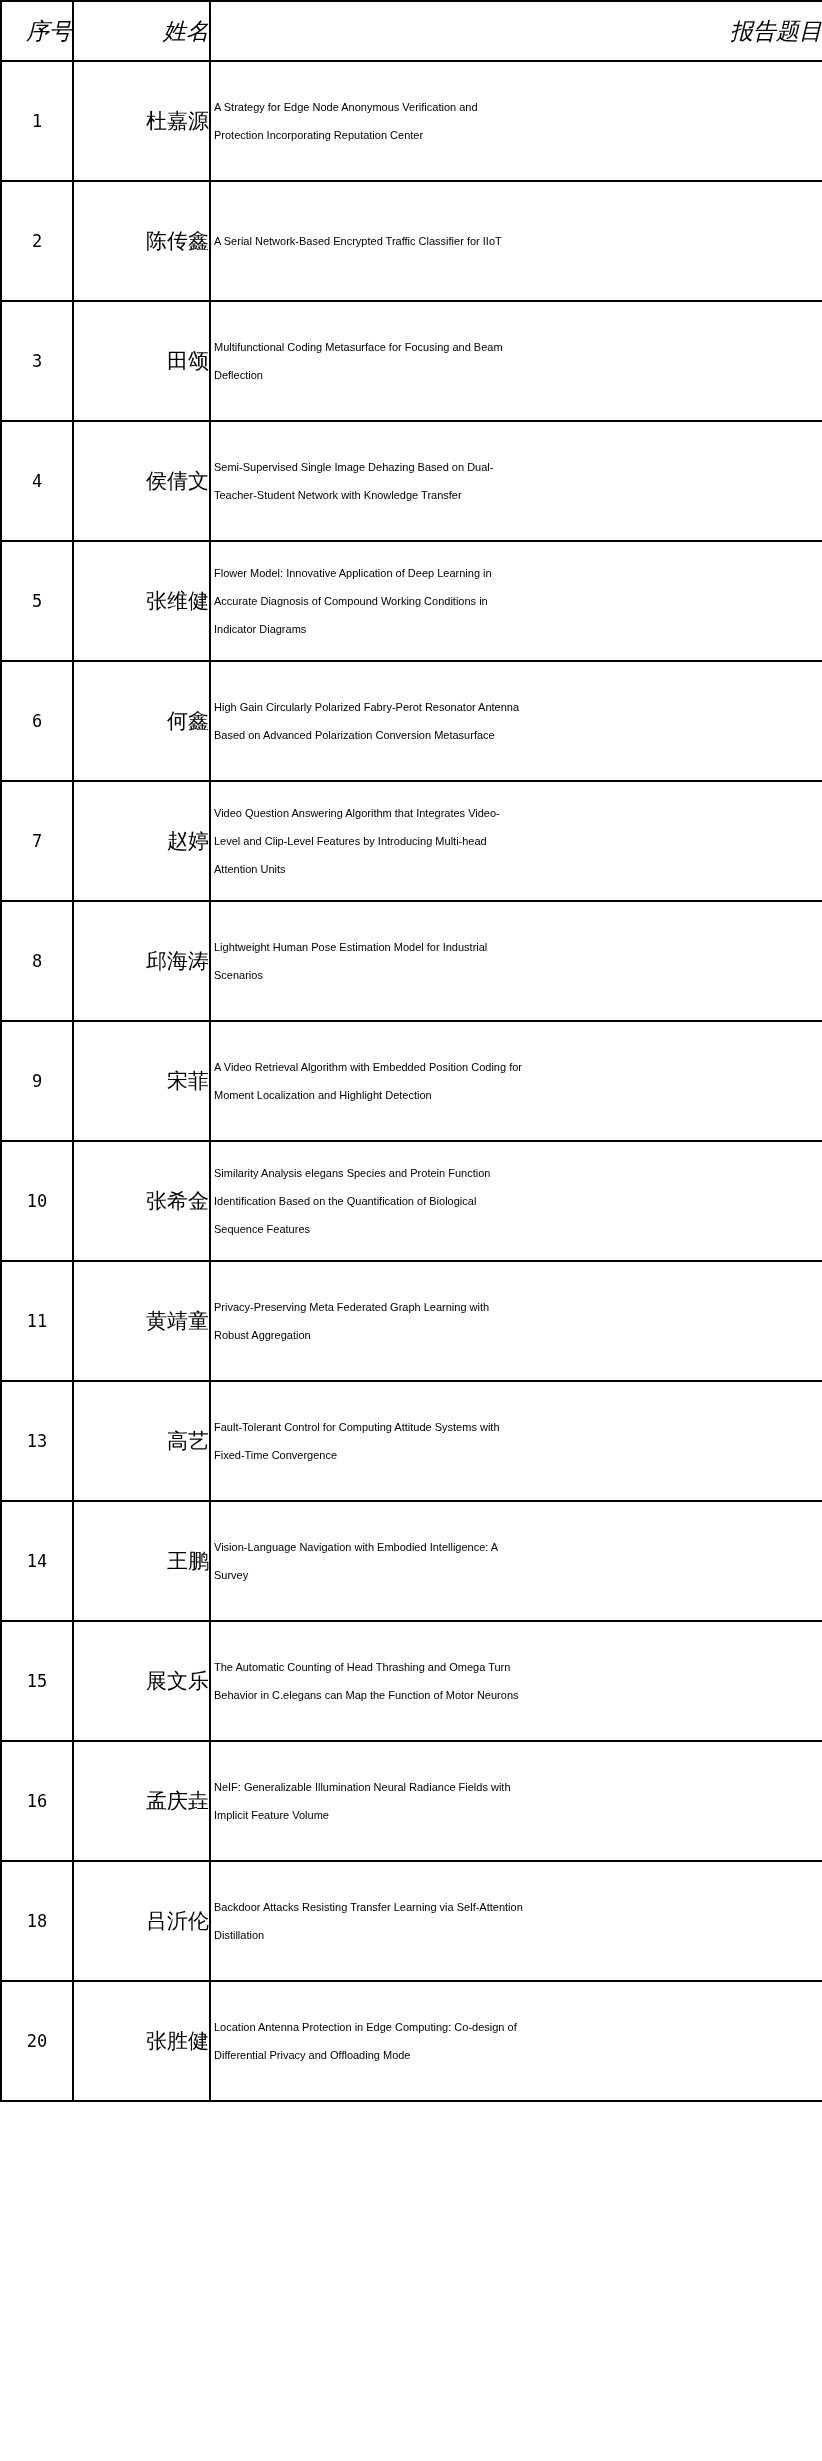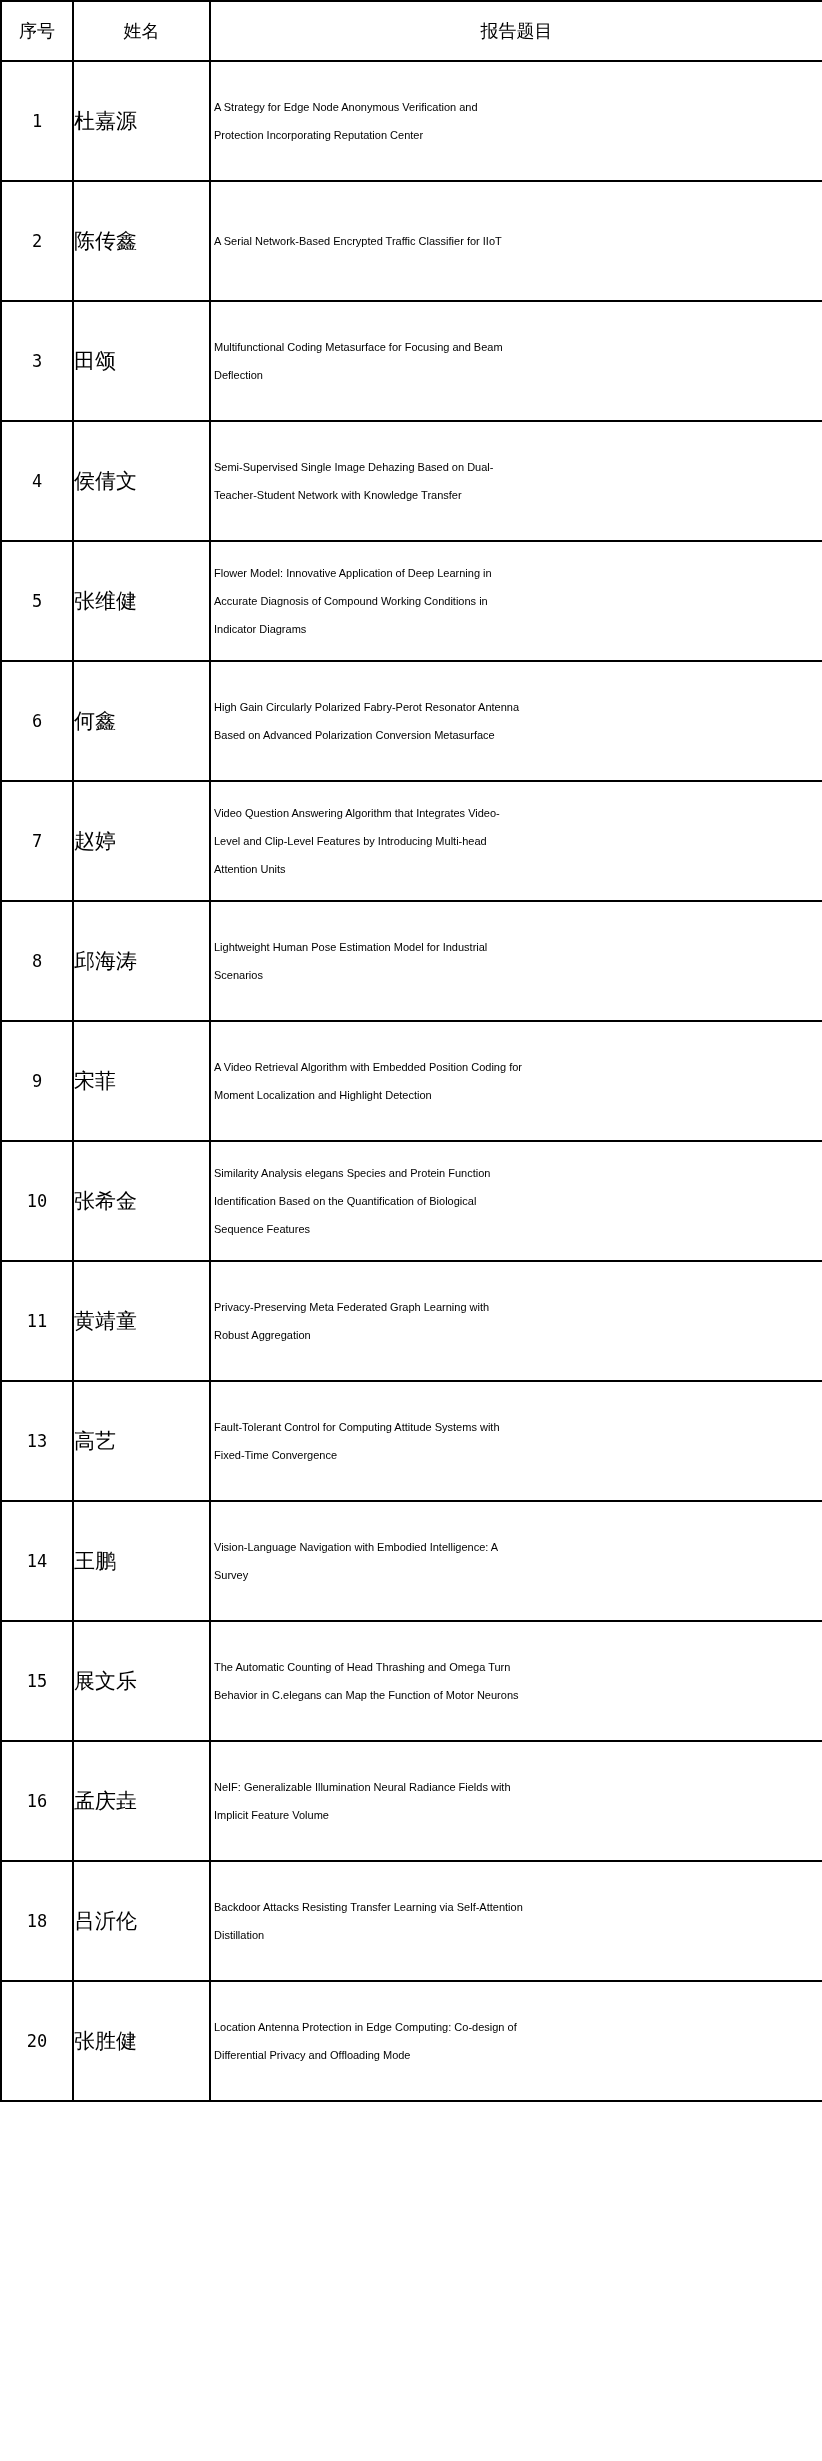--- a/index.html
+++ b/index.html
@@ -23,31 +23,32 @@
     border: 2px solid #000000;
     padding: 0;
     vertical-align: middle;
     overflow: hidden;
   }
   tr.header-row { height: 60px; }
   tr.data-row   { height: 120px; }
 
   th.col-idx, th.col-name, th.col-title {
     font-weight: normal;
-    font-size: 18px;
-    text-align: center;
+    font-size: 23px;
+    text-align: right;
     font-family: "DejaVu Sans Mono", monospace;
+    font-style: italic;
   }
   td.cell-idx {
     text-align: center;
     font-size: 17px;
     font-family: "DejaVu Sans Mono", monospace;
   }
   td.cell-name {
-    text-align: left;
+    text-align: right;
     font-size: 21px;
     font-family: "DejaVu Sans Mono", monospace;
   }
   td.cell-title { text-align: left; }
   .title-text {
     width: 50.5ch;
     padding-left: 3px;
     font-family: Liberation Sans, sans-serif;
     font-size: 11px;
     line-height: 28px;

